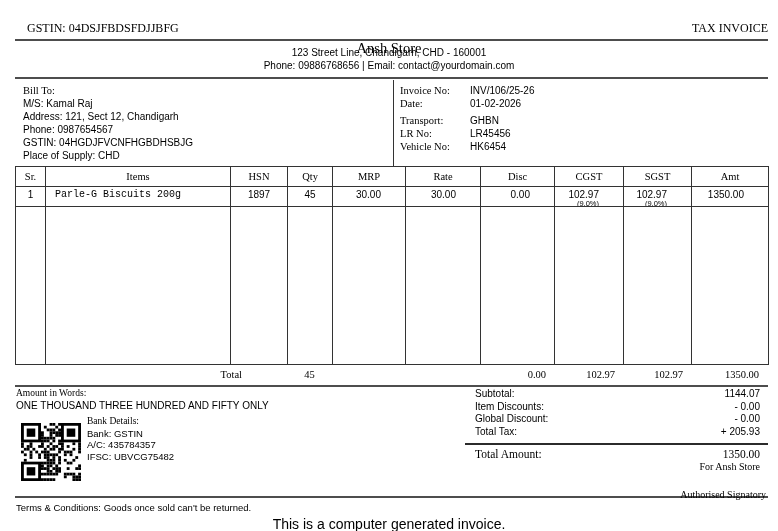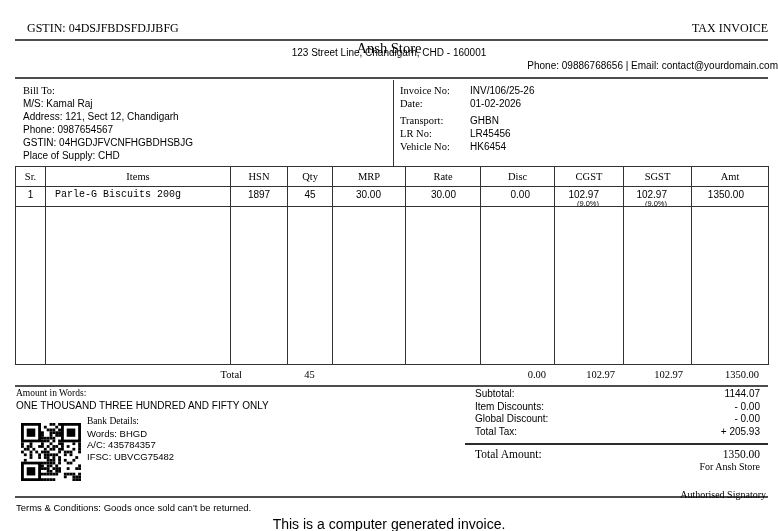--- a/index.html
+++ b/index.html
@@ -7,21 +7,21 @@
         font-family:"Liberation Sans",sans-serif;color:#000;font-size:10px;overflow:hidden;}
   .serif{font-family:"Liberation Serif",serif;}
   .rule{position:absolute;left:15px;right:10px;height:2px;background:#4d4d4d;}
   .r1{top:39px;} .r2{top:77px;} .r3{top:385px;} .r4{top:496px;}
 
   .hdr-gstin{position:absolute;left:27px;top:21px;font-size:12px;}
   .hdr-title{position:absolute;right:10px;top:21px;font-size:12px;}
 
   .store-name{position:absolute;left:0;right:0;top:40px;text-align:center;font-size:14.5px;}
   .store-address{position:absolute;left:0;right:0;top:47px;text-align:center;font-size:10px;}
-  .store-contact{position:absolute;left:0;right:0;top:60px;text-align:right;font-size:10px;}
+  .store-contact{position:absolute;left:0;right:0;top:60px;text-align:center;font-size:10px;}
 
   .parties{position:absolute;left:15px;right:11px;top:80px;height:86px;display:flex;}
   .billto{width:378px;box-sizing:border-box;padding:4px 0 0 8px;line-height:13px;}
   .billto .lbl{font-size:10.5px;}
   .invinfo{flex:1;border-left:1px solid #333;box-sizing:border-box;padding:4px 0 0 6px;}
   .inforow{display:flex;line-height:13px;}
   .inforow:nth-child(3){margin-top:4px;}
   .ilabel{width:70px;font-size:10.5px;}
 
   .items-grid{position:absolute;left:15px;top:166px;width:754px;box-sizing:border-box;
@@ -320,21 +320,21 @@
         <rect x="15" y="1" width="5" height="5" fill="#fff"></rect>
         <rect x="16" y="2" width="3" height="3" fill="#000"></rect>
         <rect x="0" y="14" width="7" height="7" fill="#000"></rect>
         <rect x="1" y="15" width="5" height="5" fill="#fff"></rect>
         <rect x="2" y="16" width="3" height="3" fill="#000"></rect>
       </svg>
   </div>
 
   <div class="bank">
     <div class="serif bh">Bank Details:</div>
-    <div>Words: BHGD</div>
+    <div>Bank: GSTIN</div>
     <div>A/C: 435784357</div>
     <div>IFSC: UBVCG75482</div>
   </div>
 
   <div class="totals">
     <div class="trow">
       <span class="tl">Subtotal:</span>
       <span class="tv">1144.07</span>
     </div>
     <div class="trow">

